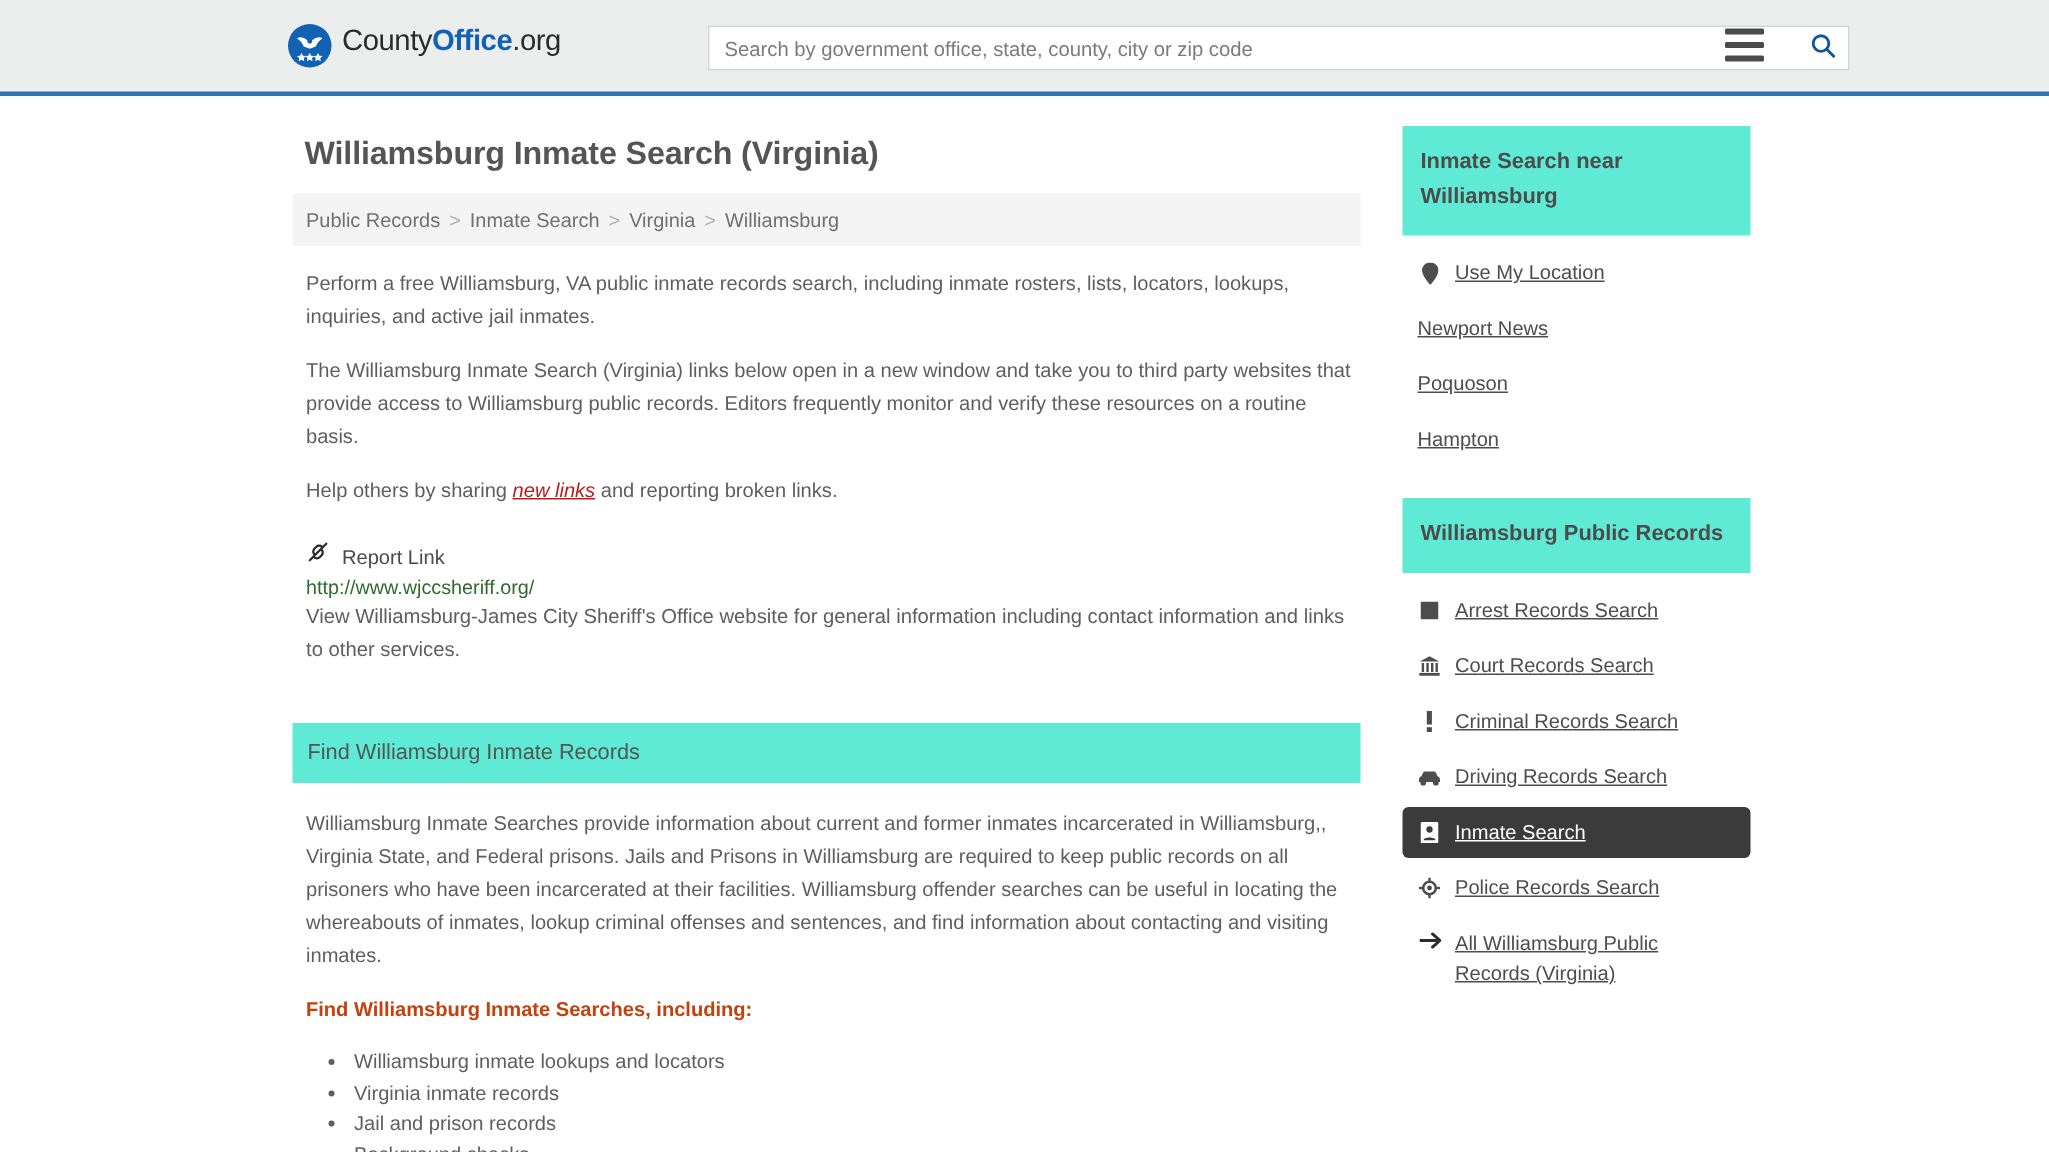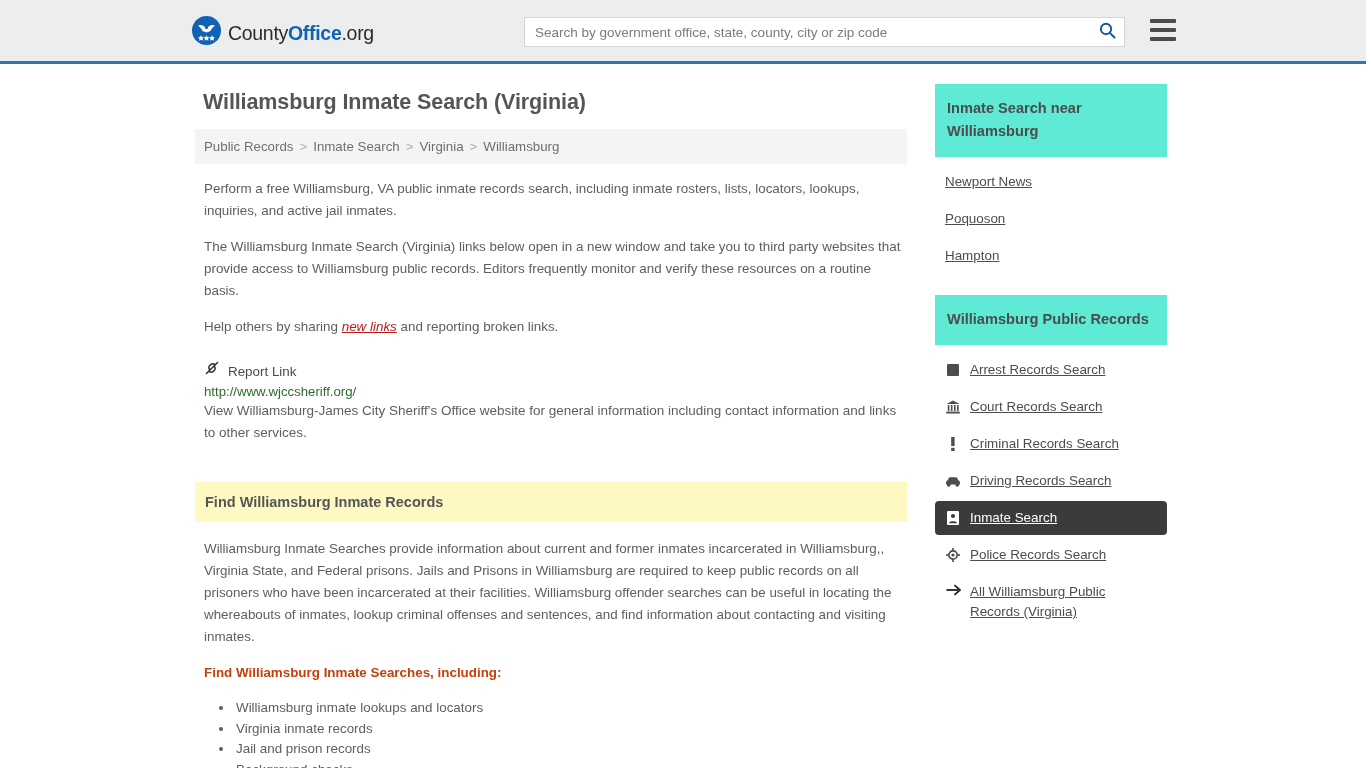--- a/index.html
+++ b/index.html
@@ -17,21 +17,21 @@
   .site-header {
     height: 64px;
     background: #eceded;
     border-bottom: 3px solid #2e76ad;
     display: flex;
     align-items: center;
     position: relative;
   }
   .logo-wrap {
     display: flex;
-    align-items: flex-end;
+    align-items: flex-start;
     margin-left: 192px;
     gap: 7px;
   }
   .logo-mark {
     width: 29px; height: 29px;
     border-radius: 50%;
     background: #1262b3;
     position: relative;
     flex: none;
   }
@@ -40,23 +40,23 @@
     font-size: 19.5px;
     letter-spacing: -0.3px;
     white-space: nowrap;
   }
   .logo-text .t-county { color: #2b2b2b; }
   .logo-text .t-office { color: #1262b3; font-weight: bold; }
   .logo-text .t-org { color: #2b2b2b; }
 
   .search-wrap {
     position: absolute;
-    left: 524px;
+    left: 472px;
     top: 17px;
-    width: 601px;
+    width: 761px;
     height: 30px;
     background: #ffffff;
     border: 1px solid #d2d4d6;
     display: flex;
     align-items: center;
   }
   .search-input {
     flex: 1;
     border: 0;
     outline: none;
@@ -183,25 +183,25 @@
   .result-desc {
     font-size: 13.5px;
     line-height: 22px;
     color: #5e5e5e;
     margin-top: 1px;
     max-width: 700px;
   }
 
   
   .section-head {
-    background: #fef9c3;
+    background: #5eead4;
     margin-top: 38px;
     padding: 12px 10px;
     font-size: 14.5px;
-    font-weight: bold;
+    font-weight: normal;
     color: #555555;
   }
   .section-body { margin-top: 16px; }
   ul.bullets {
     margin: 4px 0 0 9px;
     padding-left: 30px;
     font-size: 13.4px;
     line-height: 20.5px;
     color: #5e5e5e;
   }
@@ -326,20 +326,28 @@
         </ul>
       </div>
     </div>
 
     <aside class="side-col">
 
       <div class="card">
         <div class="card-head">Inmate Search near Williamsburg</div>
         <div class="card-list">
           <div class="card-row">
+            <span class="icon-slot">
+              <svg width="11" height="15" viewBox="0 0 11 15">
+                  <path d="M5.5 0 C2.5 0 0 2.3 0 5.2 C0 9 5.5 15 5.5 15 C5.5 15 11 9 11 5.2 C11 2.3 8.5 0 5.5 0 Z" fill="#4d4d4d"></path>
+                </svg>
+            </span>
+            <a href="#">Use My Location</a>
+          </div>
+          <div class="card-row">
             <a href="#">Newport News</a>
           </div>
           <div class="card-row">
             <a href="#">Poquoson</a>
           </div>
           <div class="card-row">
             <a href="#">Hampton</a>
           </div>
         </div>
       </div>

